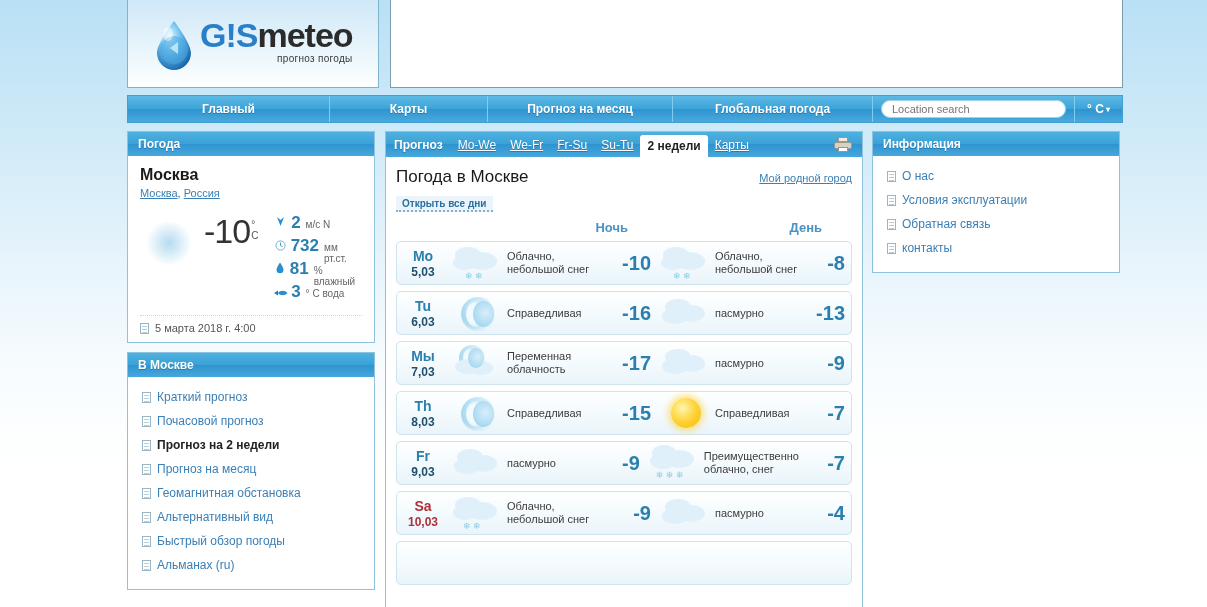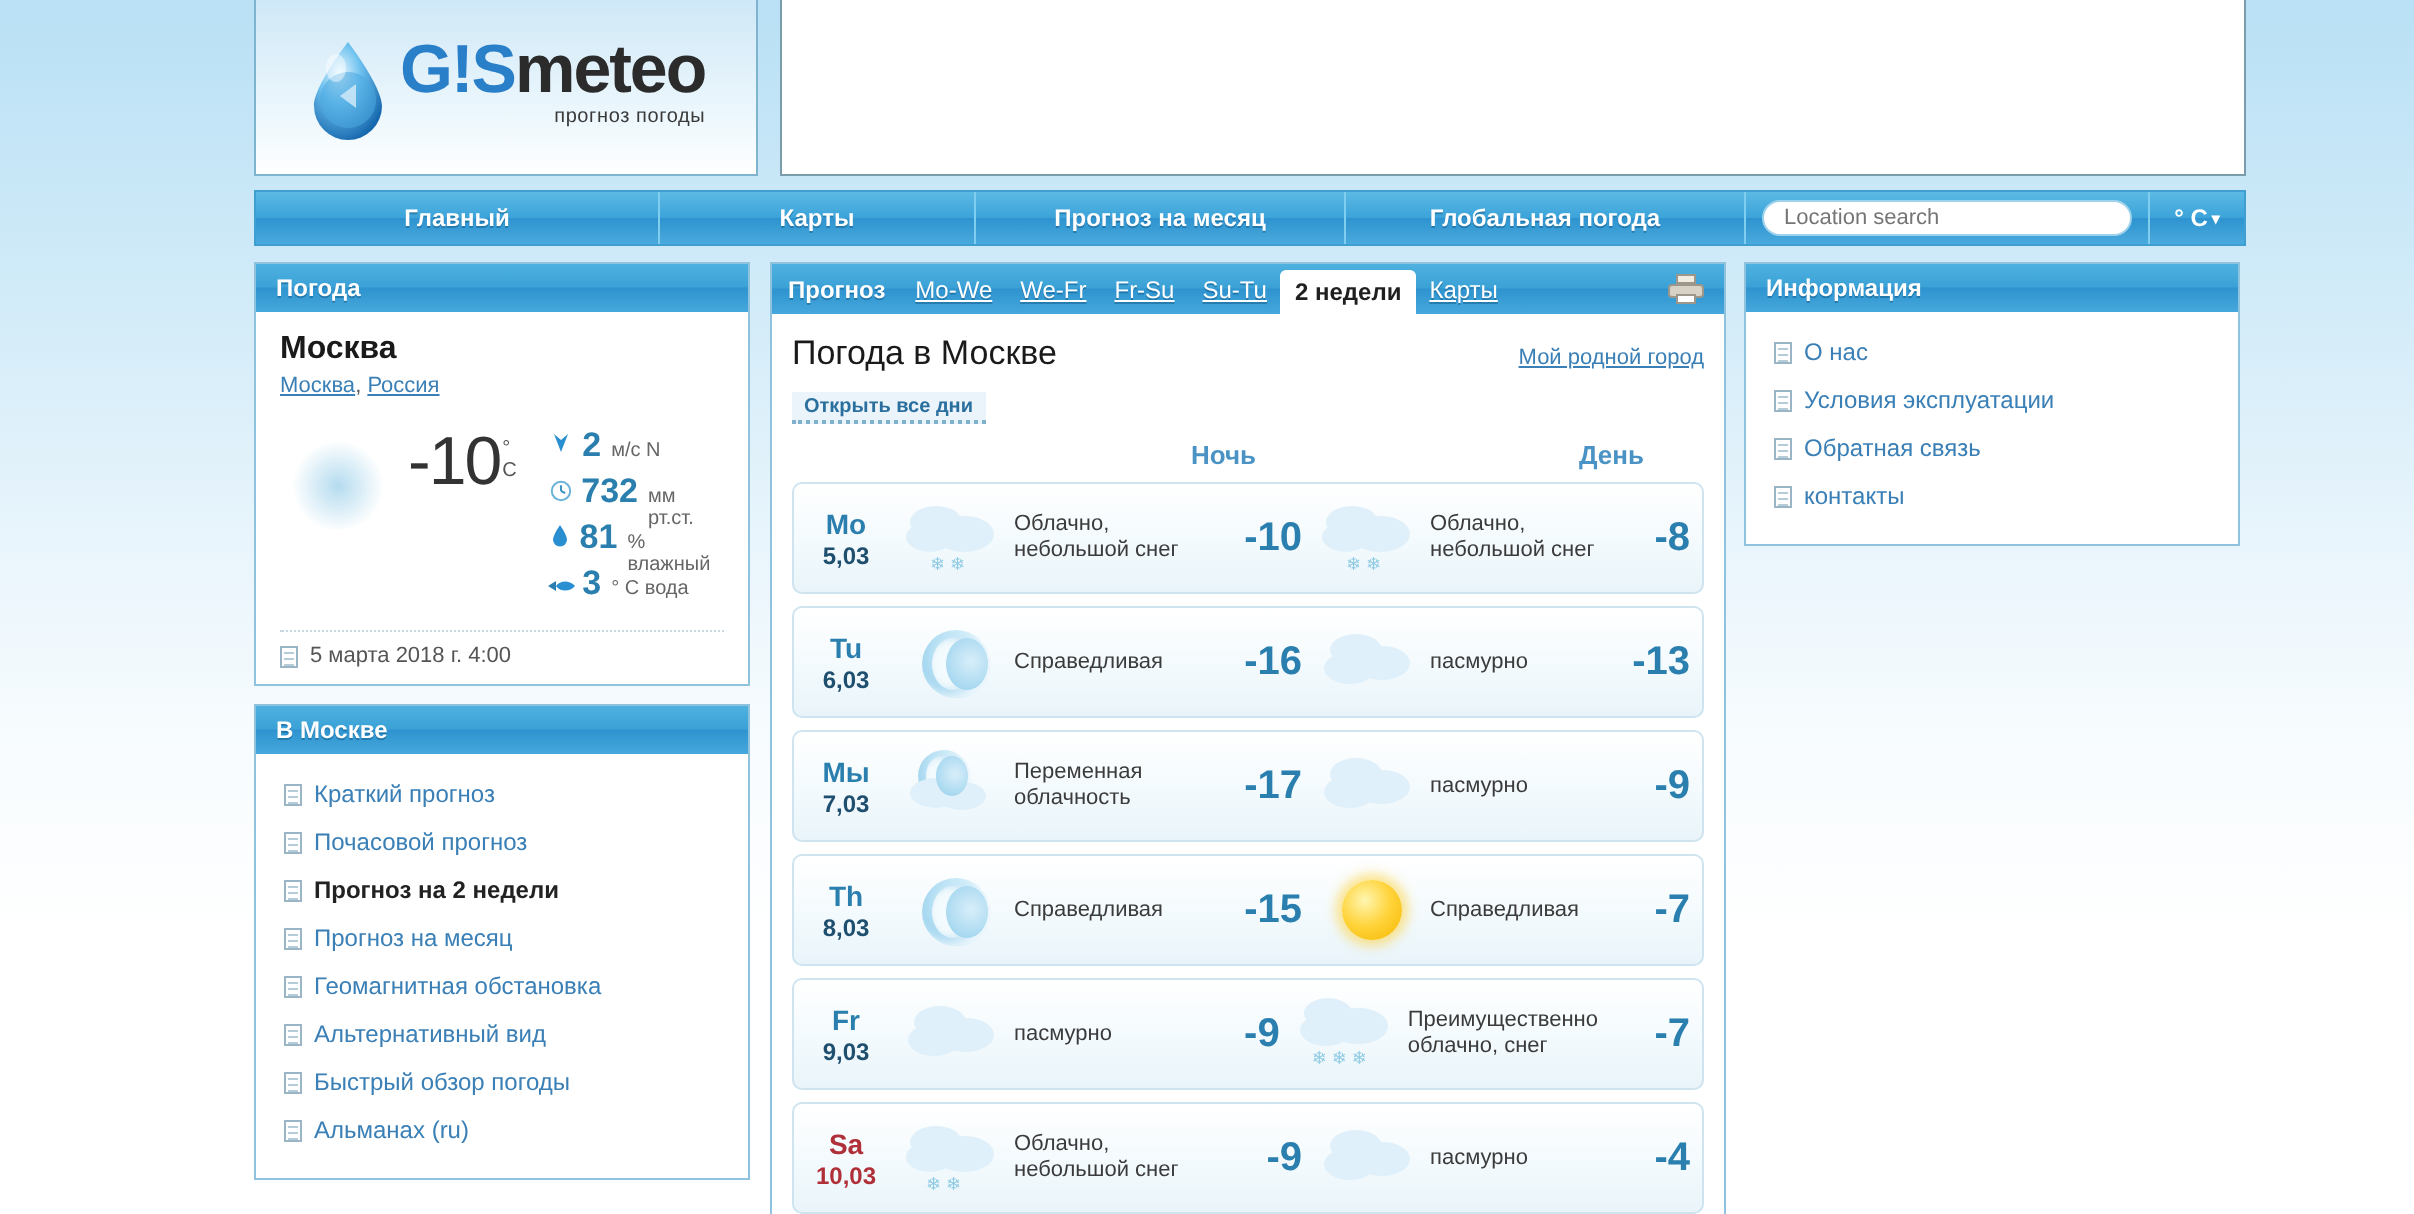--- a/index.html
+++ b/index.html
@@ -131,21 +131,21 @@
   .fc-home { margin-left: auto; font-size: 11px; color: #3a7fb5; text-decoration: underline; cursor: pointer; }
   .fc-openall {
     display: inline-block; margin-top: 9px; font-size: 10px; font-weight: bold; color: #2a6f9e;
     background: #eaf4fa; border-bottom: 2px dotted #7fb0cc; padding: 2px 6px 1px 6px; cursor: pointer;
   }
   .fc-colhead { display: flex; margin-top: 8px; font-size: 13px; font-weight: bold; color: #4a93c4; }
   .fc-colhead .ch-night { width: 260px; text-align: right; padding-right: 28px; }
   .fc-colhead .ch-day { flex: 1; text-align: right; padding-right: 30px; }
 
   .fc-row {
-    display: flex; align-items: center; height: 56px; margin-top: 6px;
+    display: flex; align-items: center; height: 44px; margin-top: 6px;
     border: 1px solid #cfe4ef; border-radius: 5px;
     background: linear-gradient(to bottom, #ffffff 0%, #f3fafd 55%, #e9f4fa 100%);
   }
   .fc-day { width: 52px; text-align: center; flex: 0 0 52px; }
   .fc-day .dn { font-size: 14px; font-weight: bold; color: #2a7fae; }
   .fc-day .dn.wknd { color: #b0303a; }
   .fc-day .dd { font-size: 12px; font-weight: bold; color: #1f4f6e; margin-top: 1px; }
   .fc-half { display: flex; align-items: center; }
   .fc-half.night { width: 208px; }
   .fc-half.day { flex: 1; }

